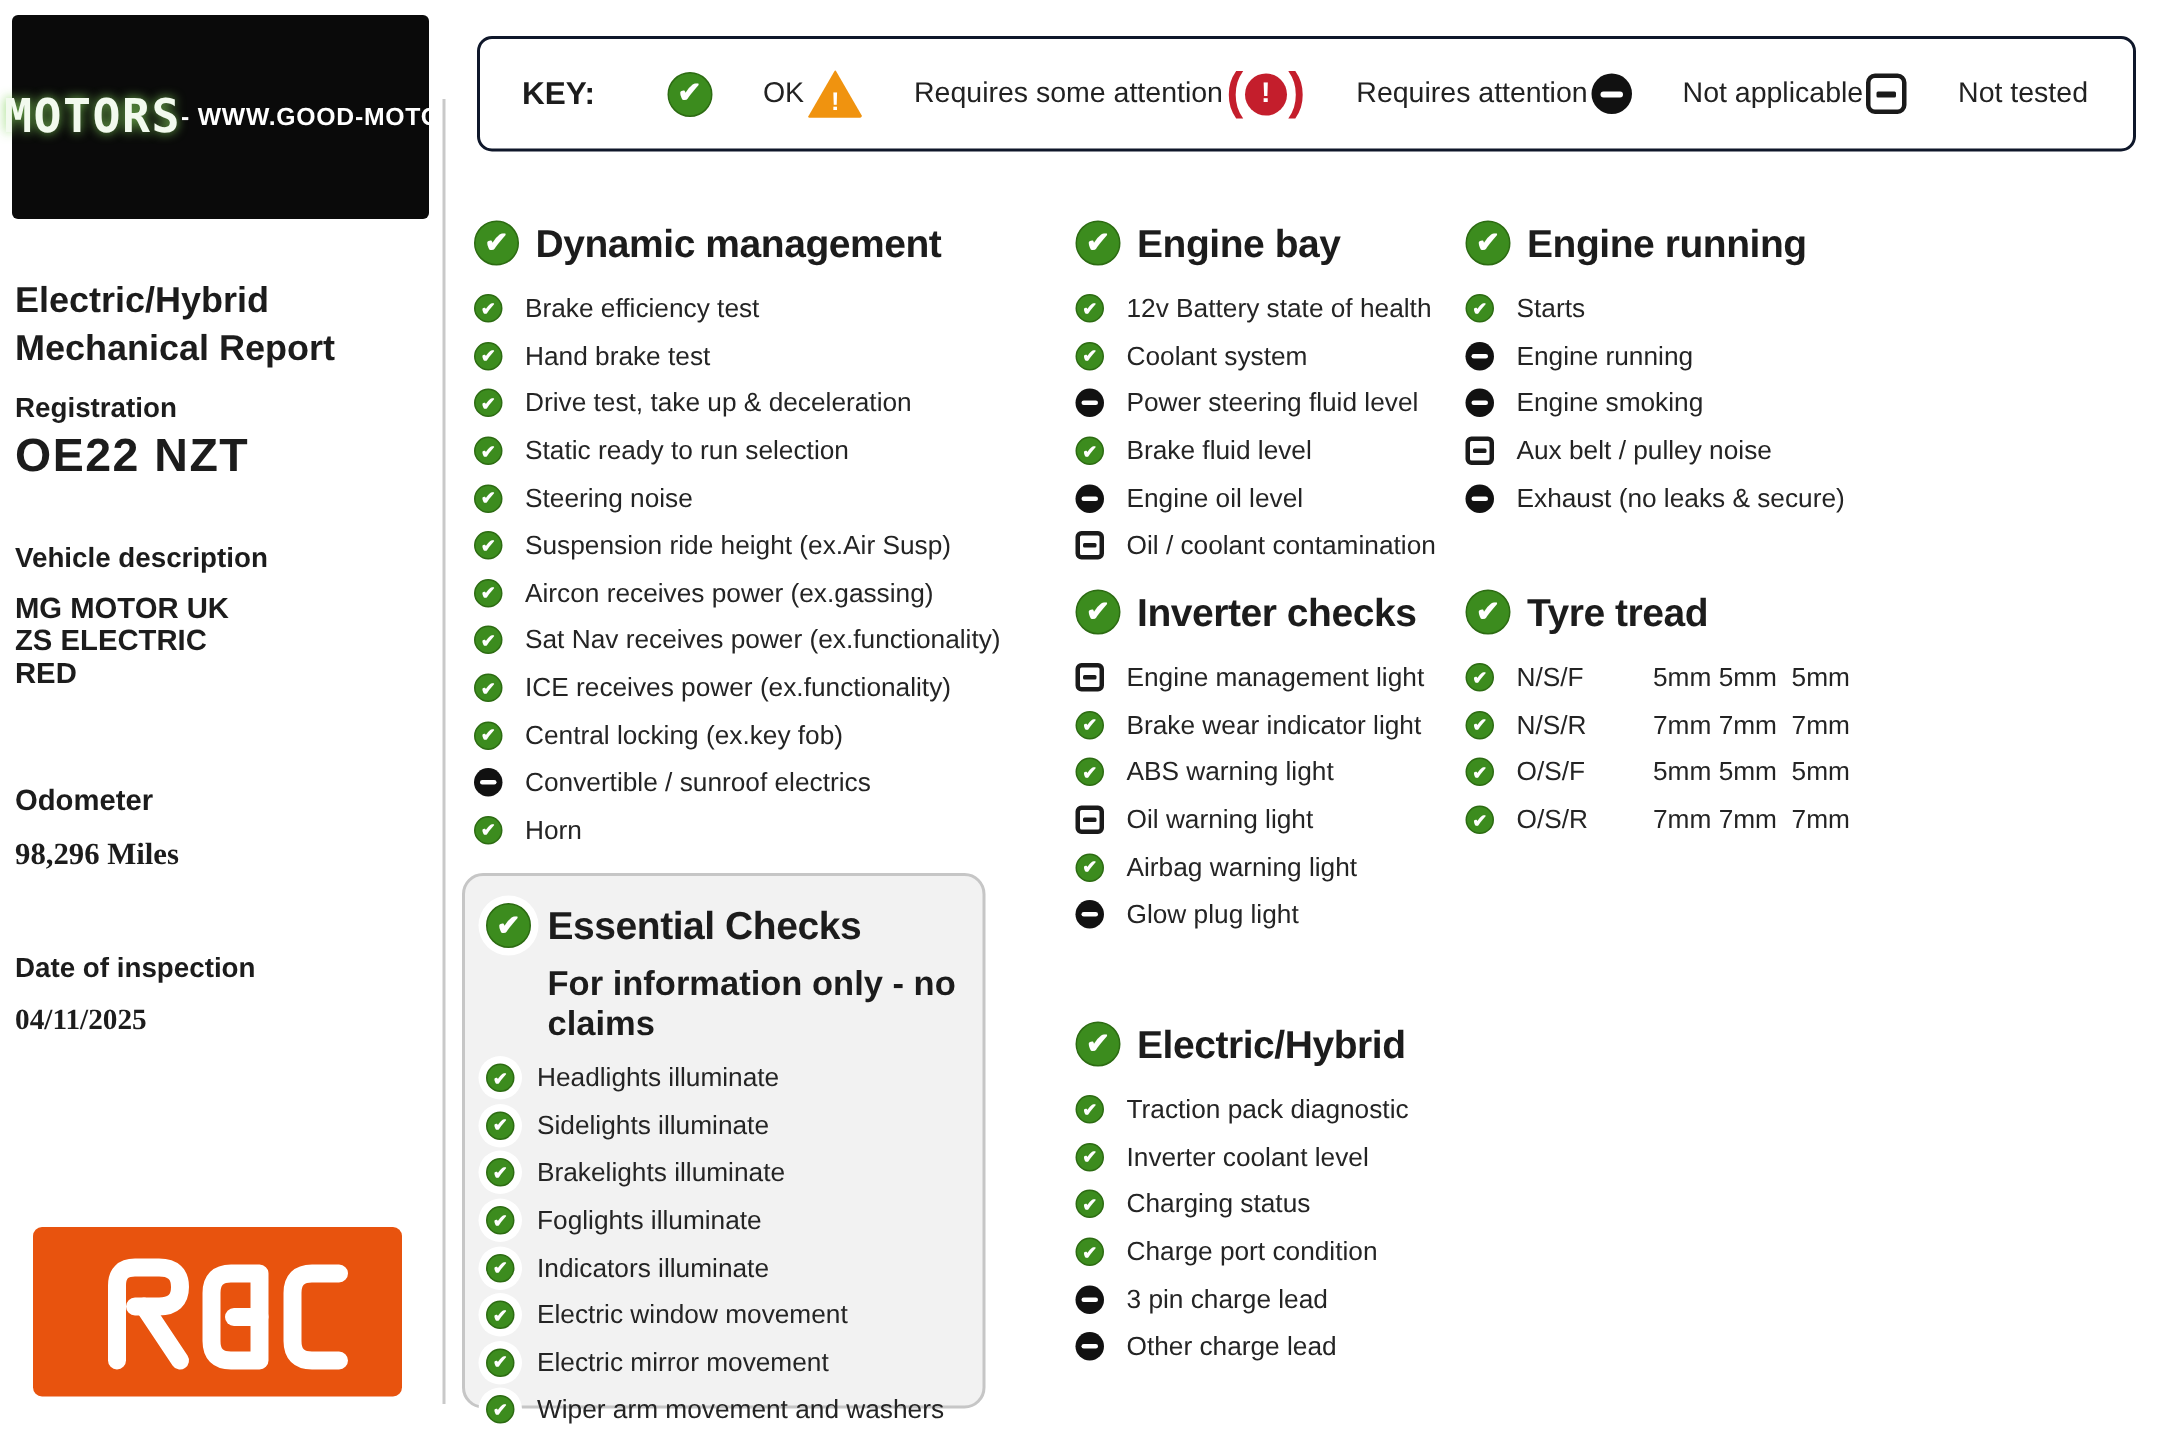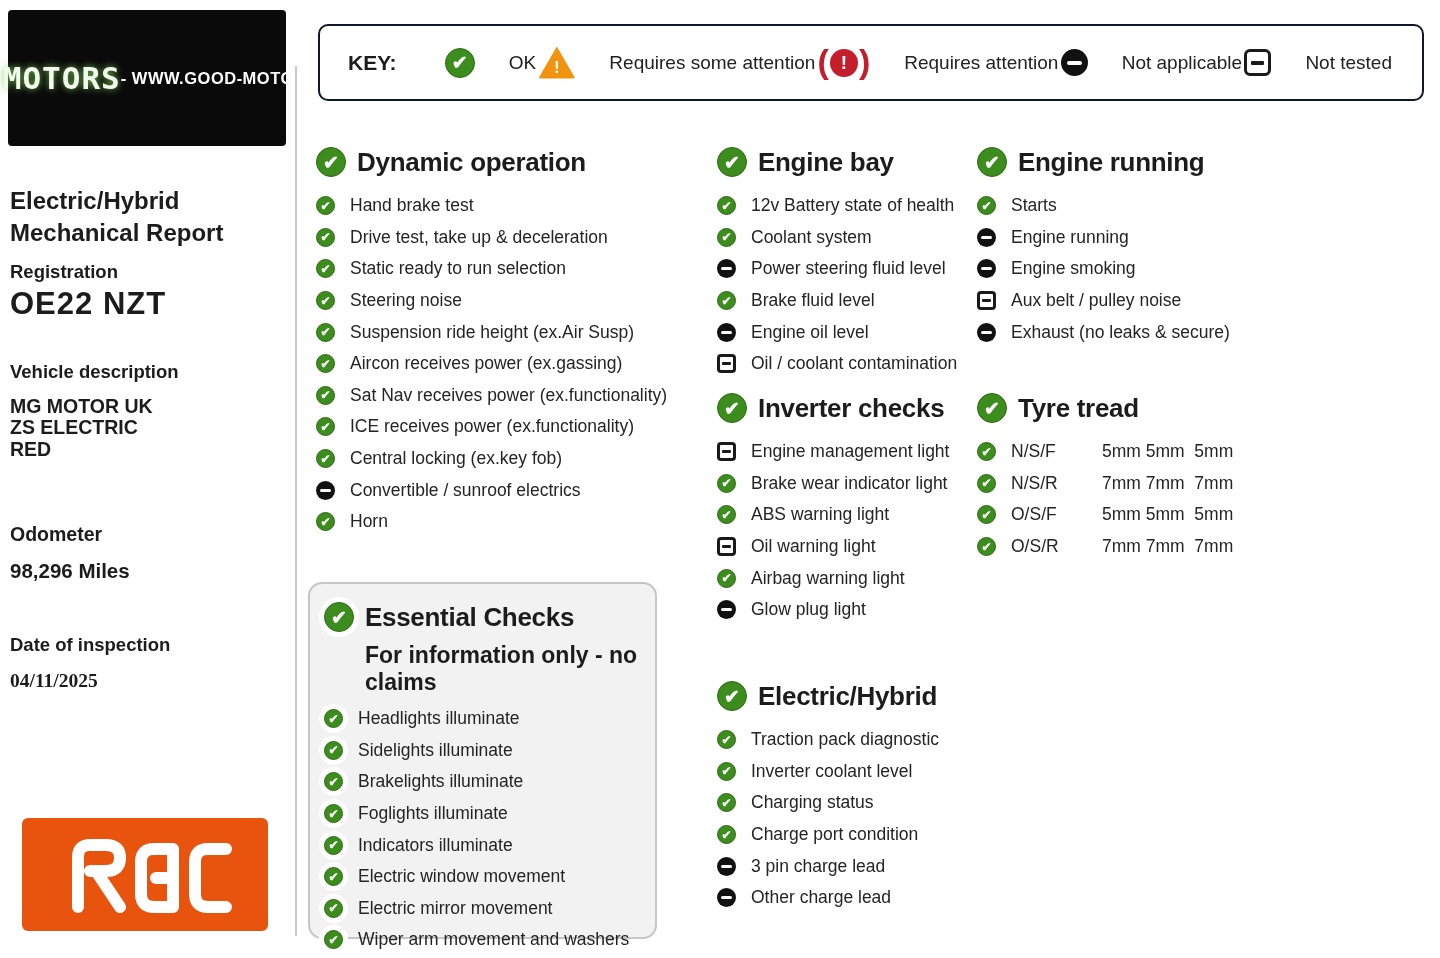--- a/index.html
+++ b/index.html
@@ -60,21 +60,21 @@
   .sb { left:10px; }
   .sb-report-title { top:185px; width:285px; font-size:24px; font-weight:bold;
                      line-height:1.32; white-space:pre-line; }
   .sb-label { font-size:18.5px; font-weight:bold; }
   .sb-reg-label { top:261px; }
   .sb-reg-value { top:286px; font-size:31px; font-weight:bold; letter-spacing:1px; }
   .sb-veh-label { top:361px; }
   .sb-veh-value { top:396px; font-size:19.5px; font-weight:bold; line-height:1.1;
                   white-space:pre-line; }
   .sb-odo-label { top:523px; font-size:19.5px; }
-  .sb-odo-value { top:559px; font-size:20.5px; font-weight:bold; }
+  .sb-odo-value { top:559px; font-size:20.5px; font-weight:bold;font-family:Liberation Serif, serif; }
   .sb-date-label { top:634px; }
   .sb-date-value { top:670px; font-size:19.5px; font-weight:bold;font-family:Liberation Serif, serif; }
 
   
   .rac { left:22px; top:818px; width:246px; height:113px; background:#e8530e; border-radius:6px;
          display:flex; align-items:center; justify-content:center; }
 
   
   .section { width:400px; }
   .sec-head { display:flex; align-items:center; gap:11px; height:36px; }
@@ -169,24 +169,28 @@
       <path d="M143 24 L124 24 Q111 24 111 37 L111 69 Q111 82 124 82 L143 82 L143 24"></path>
       <path d="M143 53 L126 53"></path>
       <path d="M196 24 L178 24 Q165 24 165 37 L165 69 Q165 82 178 82 L196 82"></path>
     </g>
   </svg>
 </div>
 
 <div class="abs section" id="sec-dynamic">
   <div class="sec-head">
     <span class="status-icon st-ok big"></span>
-    <span class="sec-title">Dynamic operation</span>
-  </div>
-  <ul class="items">
-
+    <span class="sec-title">Dynamic management</span>
+  </div>
+  <ul class="items">
+
+      <li>
+        <span class="status-icon st-ok"></span>
+        <span class="lbl">Brake efficiency test</span>
+      </li>
 
       <li>
         <span class="status-icon st-ok"></span>
         <span class="lbl">Hand brake test</span>
       </li>
 
       <li>
         <span class="status-icon st-ok"></span>
         <span class="lbl">Drive test, take up &amp; deceleration</span>
       </li>

